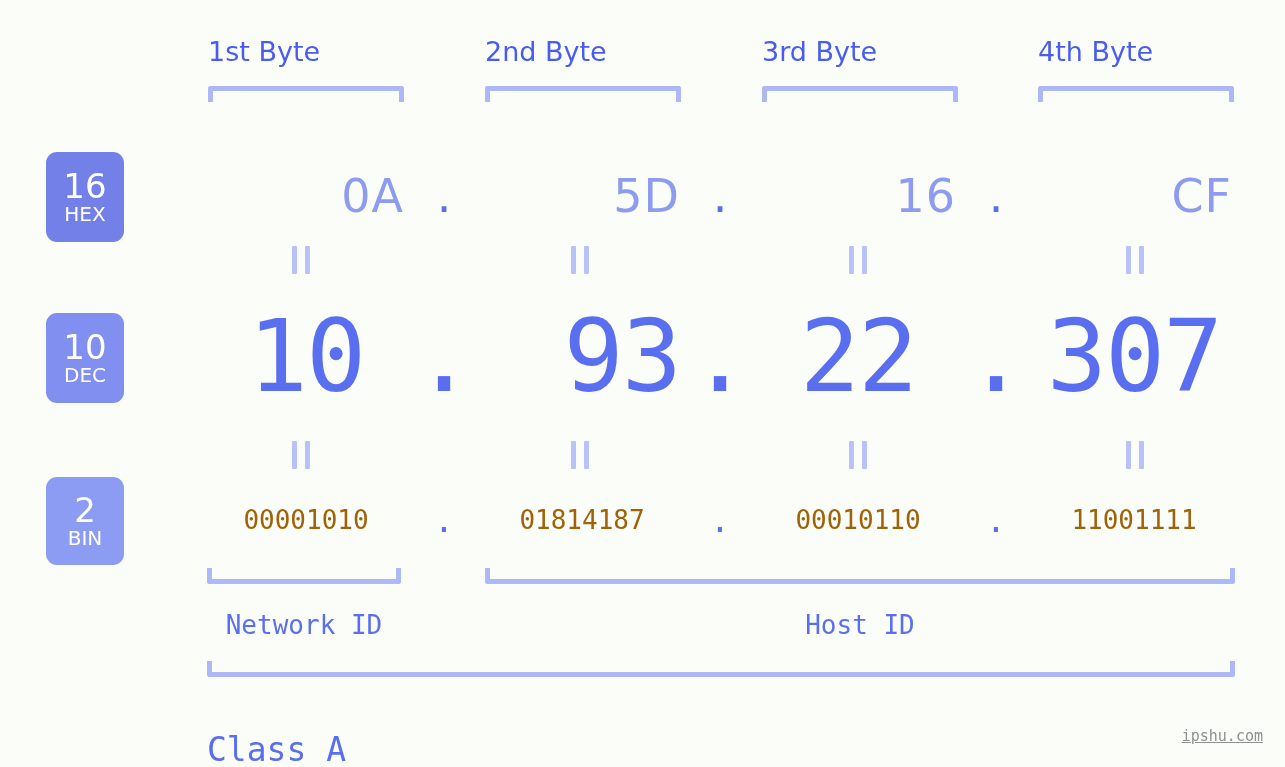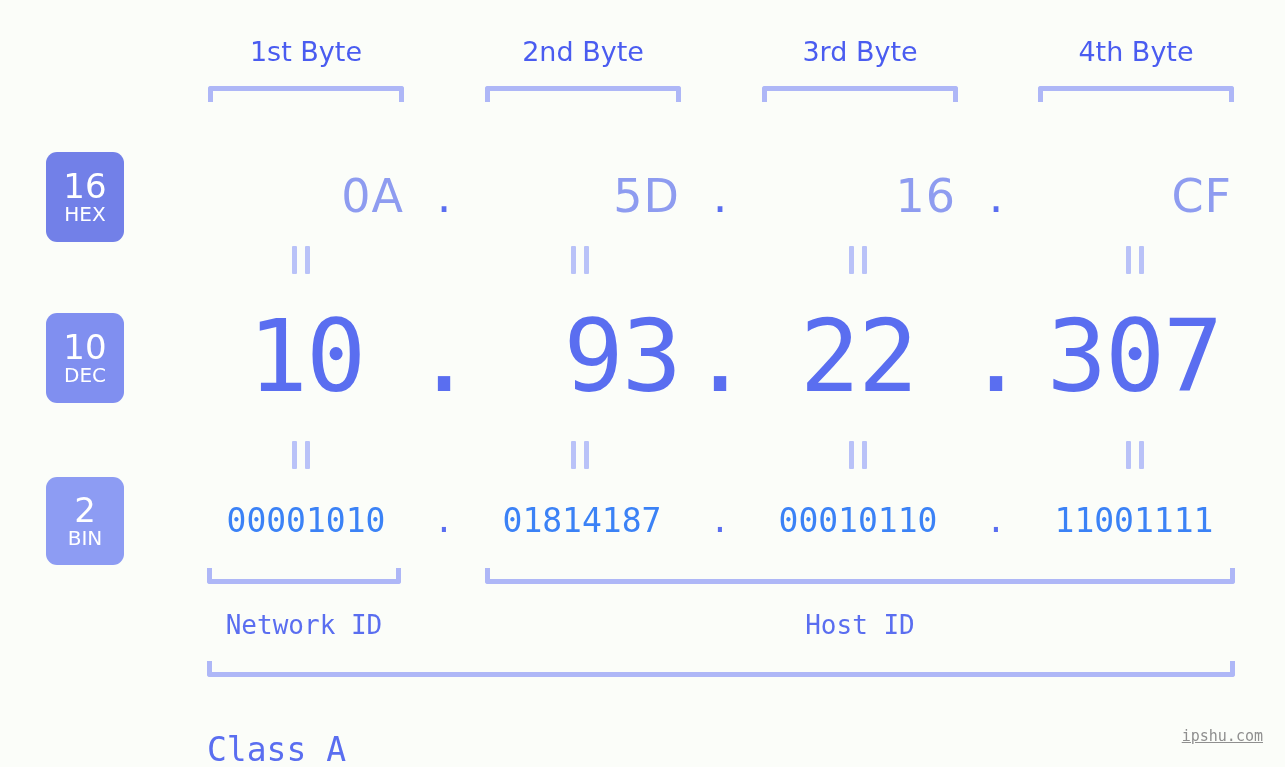--- a/index.html
+++ b/index.html
@@ -19,21 +19,20 @@
     width: 1285px;
     height: 767px;
   }
 
   
   .byte-head {
     position: absolute;
     top: 32px;
     height: 40px;
     line-height: 40px;
-    text-align: center;
     font-family: "DejaVu Sans", sans-serif;
     font-size: 27px;
     color: #4a5cf0;
     letter-spacing: 0px;
     white-space: nowrap;
   }
 
   
   .bracket-top {
     position: absolute;
@@ -124,22 +123,22 @@
   }
   .row-dec .dotcell {
     font-size: 100px;
     color: #5a6ef0;
     font-family: "DejaVu Sans Mono", monospace;
   }
 
   
   .row-bin { top: 485px; height: 70px; }
   .row-bin .cell {
-    font-size: 33px;
-    color: #3b82f6;
+    font-size: 26px;
+    color: #a16207;
     font-family: "DejaVu Sans Mono", monospace;
     letter-spacing: 0px;
   }
   .row-bin .dotcell {
     font-size: 33px;
     color: #5a6ef0;
     font-family: "DejaVu Sans Mono", monospace;
   }
 
   

